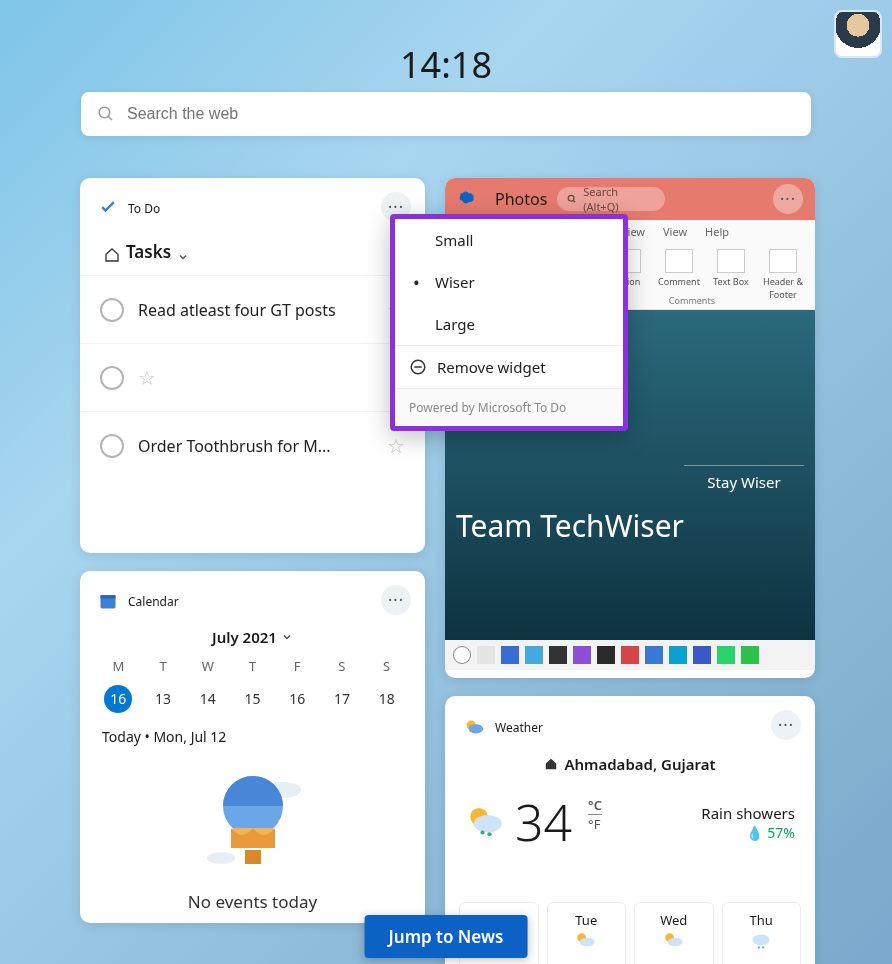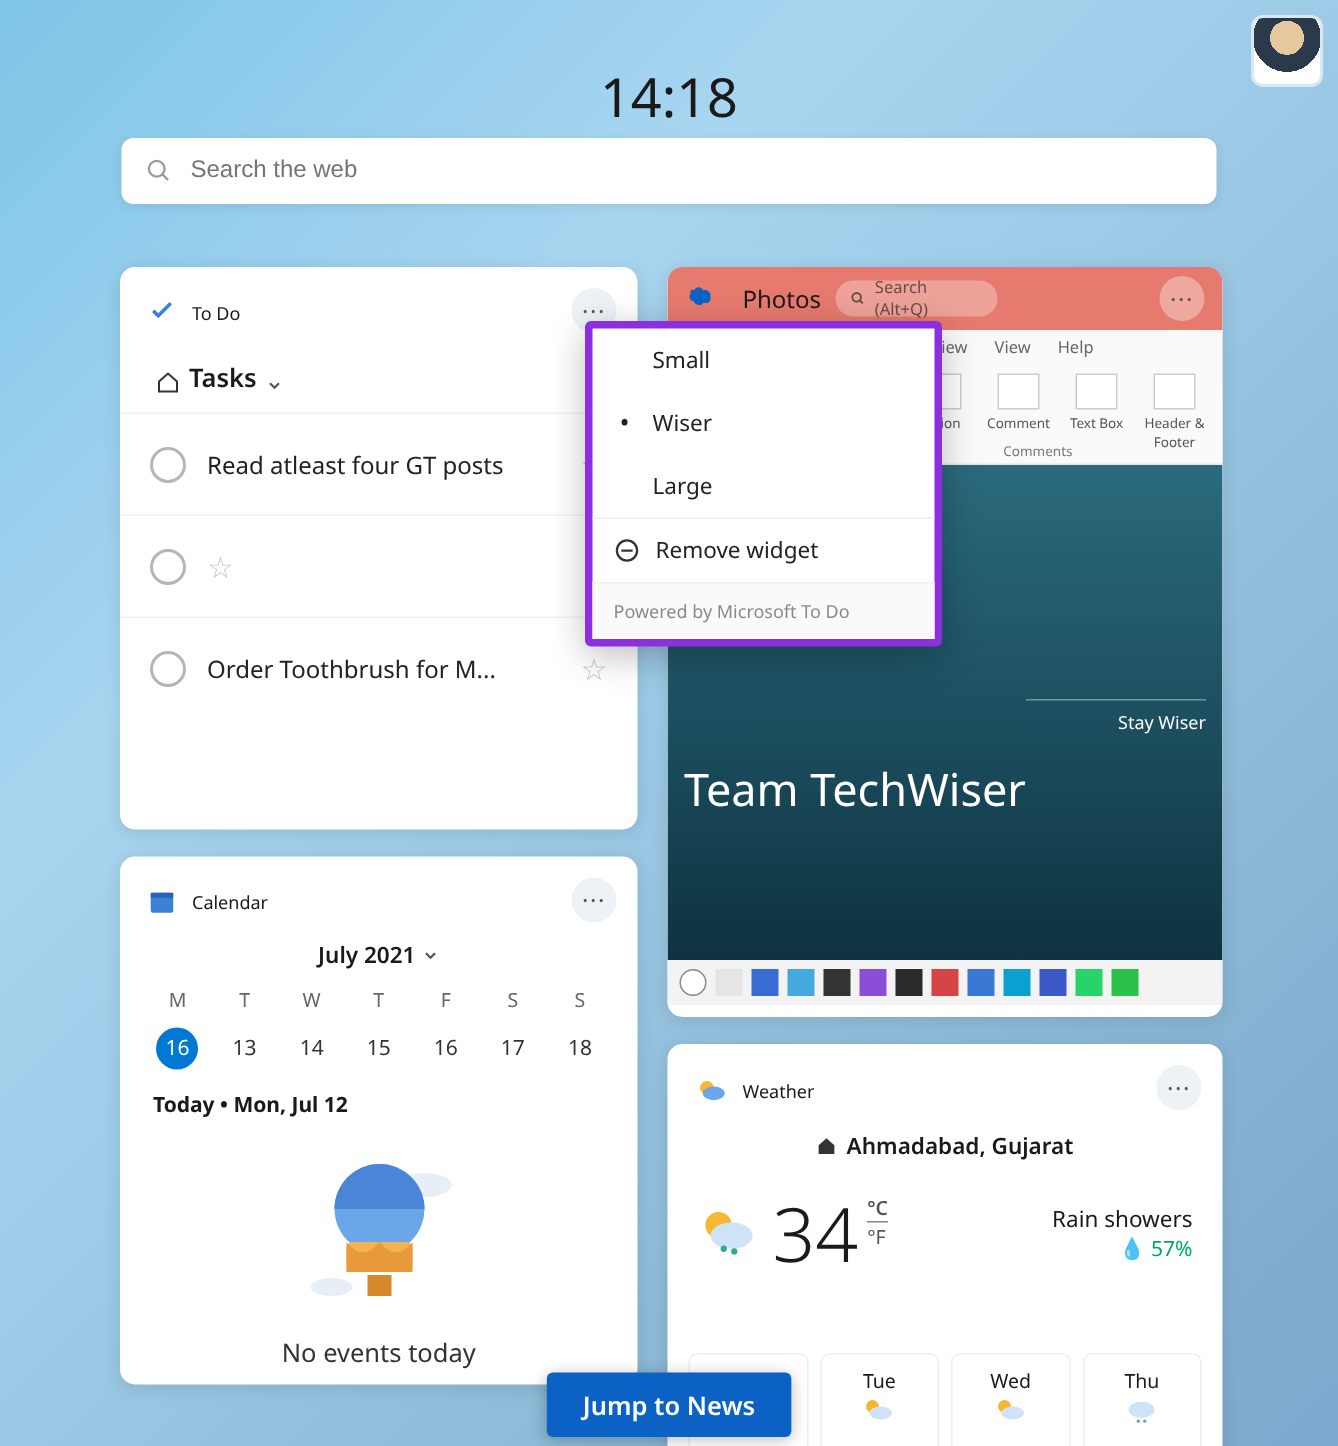--- a/index.html
+++ b/index.html
@@ -79,21 +79,21 @@
   .ribbon-icons { display:flex; justify-content:flex-end; gap:8px; padding:6px 10px 0 0; }
   .ribbon-icon { width:44px; text-align:center; font-size:9px; color:#555; }
   .ribbon-icon .box { width:28px; height:24px; margin:0 auto 2px; border:1px solid #ccc; background:#fff; }
   .photos-img {
     height:330px;
     background: linear-gradient(180deg,#2a6a7c 0%, #1a4a5a 60%, #0e3240 100%);
     position:relative; display:flex; align-items:center; justify-content:center;
     color:#fff;
   }
   .photos-img .tw-title { font-size:30px; font-weight:400; margin-top:100px;}
-  .photos-img .tw-sub { font-size:12px; margin-top:6px; border-top:1px solid rgba(255,255,255,0.4); padding-top:6px; width:120px; text-align:right;}
+  .photos-img .tw-sub { font-size:15px; margin-top:6px; border-top:1px solid rgba(255,255,255,0.4); padding-top:6px; width:120px; text-align:center;}
   .taskbar { height:30px; background:#f3f3f3; display:flex; align-items:center; gap:6px; padding:0 8px;}
   .taskbar .tb { width:18px; height:18px; background:#4a8; font-size:10px; }
   .taskbar .tb:nth-child(1){background:#fff;border:1px solid #888;border-radius:50%;}
   .taskbar .tb:nth-child(2){background:#e5e5e5;}
   .taskbar .tb:nth-child(3){background:#3a6cd6;}
   .taskbar .tb:nth-child(4){background:#44aadd;}
   .taskbar .tb:nth-child(5){background:#333;}
   .taskbar .tb:nth-child(6){background:#8a4fd6;}
   .taskbar .tb:nth-child(7){background:#2a2a2a;}
   .taskbar .tb:nth-child(8){background:#d64545;}
@@ -103,29 +103,29 @@
   .taskbar .tb:nth-child(12){background:#28d36a;}
   .taskbar .tb:nth-child(13){background:#2bc24c;}
 
   
   .cal-card { height:auto; padding-bottom:10px;}
   .cal-month { text-align:center; font-weight:600; font-size:15px; padding:6px 0; display:flex; justify-content:center; align-items:center; gap:4px;}
   .cal-grid { display:grid; grid-template-columns: repeat(7,1fr); text-align:center; padding:4px 16px; row-gap:10px; font-size:14px;}
   .cal-dow { color:#666; font-size:13px;}
   .cal-day { color:#333; padding:4px 0;}
   .cal-day.today { background:#0078d4; color:#fff; border-radius:50%; width:28px; height:28px; line-height:20px; margin:0 auto;}
-  .cal-today-lbl { font-weight:700; font-size:14px; padding:10px 22px; }
+  .cal-today-lbl { font-weight:400; font-size:14px; padding:10px 22px; }
   .cal-art { display:flex; justify-content:center; padding:10px 0;}
   .cal-noevt { text-align:center; font-size:17px; color:#333; padding-top:4px;}
 
   
   .wx-card { height:auto; padding-bottom:8px;}
   .wx-loc { text-align:center; font-weight:600; font-size:15px; padding:6px 0; display:flex; justify-content:center; gap:6px; align-items:center;}
   .wx-now { display:flex; align-items:center; justify-content:space-between; padding:8px 20px;}
-  .wx-temp { display:flex; align-items:flex-start; gap:6px;}
+  .wx-temp { display:flex; align-items:flex-start; gap:16px;}
   .wx-temp .deg { font-size:50px; font-weight:300; }
   .wx-units { font-size:13px; color:#555; display:flex; flex-direction:column; padding-top:8px;}
   .wx-units .c { font-weight:600; border-bottom:1px solid #888;}
   .wx-cond { text-align:right; font-size:15px;}
   .wx-cond .hum { color:#0a6; font-size:14px;}
   .wx-days { display:grid; grid-template-columns: repeat(4,1fr); gap:8px; padding:8px 14px;}
   .wx-day { border:1px solid #eee; border-radius:6px; text-align:center; padding:8px 2px; font-size:13px;margin-top:30px;}
   .wx-day .hi { font-weight:500; }
 
   

